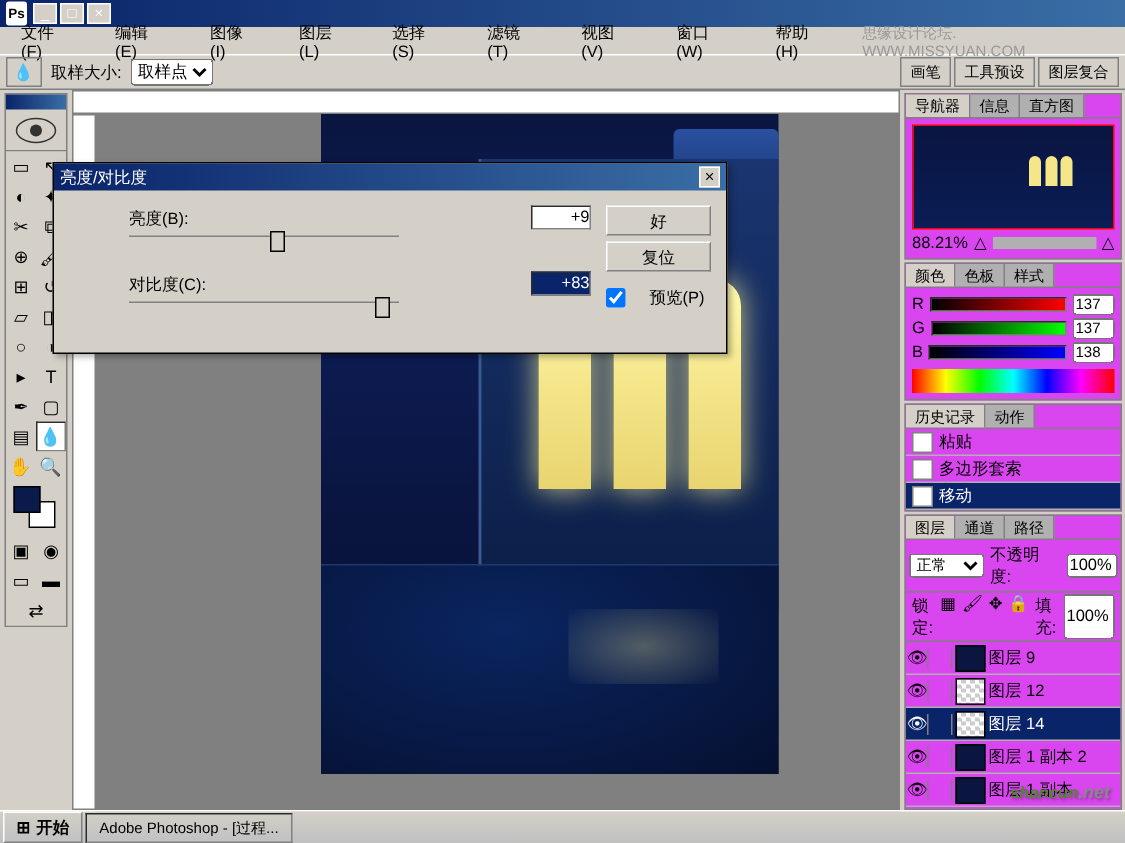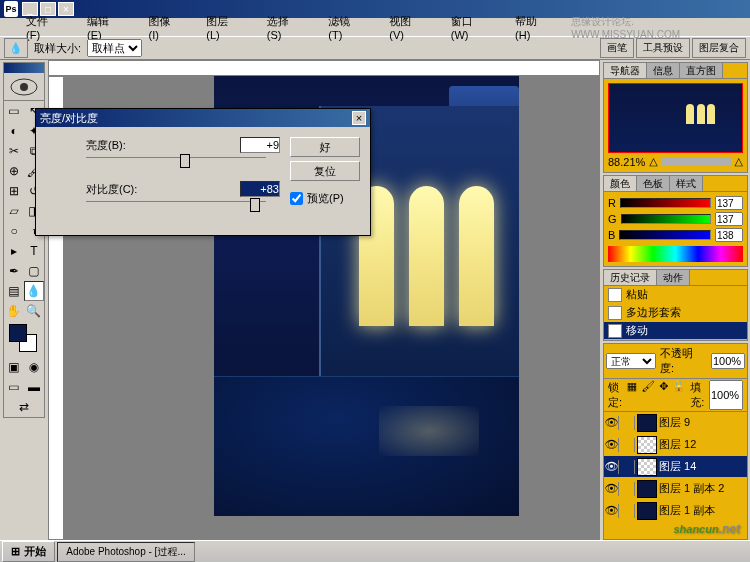--- a/index.html
+++ b/index.html
@@ -2,21 +2,21 @@
 <html><head>
 <meta charset="utf-8">
 <style>
 * { margin: 0; padding: 0; box-sizing: border-box; font-family: "Microsoft YaHei", Arial, sans-serif; font-size: 11px; }
 body { background: #d4d0c8; width: 750px; height: 562px; overflow: hidden; position: relative; }
 .titlebar { background: linear-gradient(to right, #0a246a, #3a6ea5); color: #fff; height: 18px; display: flex; align-items: center; padding: 0 4px; }
 .titlebar .ps-icon { width: 14px; height: 16px; background: #fff; border-radius: 2px; margin-right: 4px; display: inline-flex; align-items: center; justify-content: center; color: #000; font-weight: bold; font-size: 9px; }
 .titlebar .title { flex: 1; font-size: 11px; }
 .titlebar .winbtns { display: flex; gap: 2px; }
 .titlebar .winbtn { width: 16px; height: 14px; background: #d4d0c8; border: 1px solid #fff; display: flex; align-items: center; justify-content: center; font-size: 10px; cursor: pointer; }
-.menubar { background: #d4d0c8; height: 18px; display: flex; align-items: center; padding: 0 20px; gap: 17px; }
+.menubar { background: #d4d0c8; height: 18px; display: flex; align-items: center; padding: 0 8px; gap: 17px; }
 .menubar .menu { padding: 1px 6px; cursor: pointer; }
 .menubar .watermark { margin-left: auto; color: #999; font-size: 10px; padding-right: 4px; }
 .optbar { background: #d4d0c8; height: 24px; border-top: 1px solid #fff; border-bottom: 1px solid #808080; display: flex; align-items: center; padding: 0 4px; gap: 6px; }
 .optbar .tool-indicator { width: 24px; height: 20px; border: 1px solid #808080; display: flex; align-items: center; justify-content: center; }
 .optbar select { font-size: 11px; height: 18px; }
 .optbar .dock-tabs { margin-left: auto; display: flex; gap: 2px; }
 .optbar .dock-tab { border: 1px solid #808080; padding: 2px 6px; background: #d4d0c8; cursor: pointer; font-size: 10px; }
 .ruler-h { position: absolute; left: 48px; top: 60px; right: 150px; height: 16px; background: #fff; border: 1px solid #808080; font-size: 8px; overflow: hidden; }
 .ruler-v { position: absolute; left: 48px; top: 76px; width: 16px; bottom: 22px; background: #fff; border: 1px solid #808080; }
 .toolbox { position: absolute; left: 3px; top: 62px; width: 42px; background: #d4d0c8; border: 1px solid #808080; }
@@ -32,35 +32,35 @@
 .canvas-img { position: absolute; left: 150px; top: 0; width: 305px; height: 440px; background: linear-gradient(to bottom, #0a1540 0%, #0d1d55 30%, #0a1540 60%, #061030 100%); }
 .building { position: absolute; right: 0; top: 30px; width: 200px; height: 300px; background: linear-gradient(to bottom, #1a3570, #0a1d45); border-left: 2px solid #3a5a90; }
 .window { position: absolute; width: 35px; height: 140px; background: linear-gradient(to bottom, #fffab0, #f5e68a, #e8d470); border-radius: 18px 18px 0 0; box-shadow: 0 0 20px rgba(255,240,150,0.8); }
 .w1 { right: 125px; top: 110px; }
 .w2 { right: 75px; top: 110px; }
 .w3 { right: 25px; top: 110px; }
 .tower { position: absolute; right: 0; top: 10px; width: 70px; height: 50px; background: linear-gradient(to bottom, #2a50a0, #1a3570); border-radius: 4px 4px 0 0; }
 .pool { position: absolute; left: 0; bottom: 0; right: 0; height: 140px; background: radial-gradient(ellipse at 40% 30%, #0a2560, #051030); border-top: 1px solid #1a3a70; }
 .reflection { position: absolute; right: 40px; bottom: 60px; width: 100px; height: 50px; background: radial-gradient(ellipse, rgba(255,240,150,0.3), transparent); }
 .statusbar-doc { position: absolute; left: 64px; right: 150px; bottom: 3px; height: 18px; background: #d4d0c8; border: 1px solid #808080; display: flex; align-items: center; padding: 0 4px; gap: 4px; font-size: 10px; }
-.dialog { position: absolute; left: 35px; top: 108px; width: 336px; background: #d4d0c8; border: 1px solid #000; box-shadow: 2px 2px 4px rgba(0,0,0,0.3); }
+.dialog { position: absolute; left: 35px; top: 108px; width: 450px; background: #d4d0c8; border: 1px solid #000; box-shadow: 2px 2px 4px rgba(0,0,0,0.3); }
 .dialog .dlg-title { background: linear-gradient(to right, #0a246a, #3a6ea5); color: #fff; height: 18px; display: flex; align-items: center; padding: 0 4px; }
 .dialog .dlg-title .close { margin-left: auto; width: 14px; height: 14px; background: #d4d0c8; border: 1px solid #fff; display: flex; align-items: center; justify-content: center; cursor: pointer; color: #000; }
 .dialog .dlg-body { padding: 10px; display: flex; gap: 10px; }
 .dialog .controls { flex: 1; margin-left: 40px; }
 .dialog .row { display: flex; align-items: center; margin-bottom: 4px; gap: 6px; }
 .dialog .row label { width: 60px; }
 .dialog .row input[type=text] { width: 40px; height: 16px; font-size: 11px; text-align: right; border: 1px inset #808080; }
 .dialog .slider { width: 180px; height: 16px; position: relative; border-top: 1px solid #808080; margin-bottom: 8px; margin-top: 2px; }
 .dialog .slider .thumb { position: absolute; top: -4px; width: 10px; height: 14px; background: #d4d0c8; border: 1px solid #000; }
 .dialog .btns { display: flex; flex-direction: column; gap: 4px; }
 .dialog .btns button { width: 70px; height: 20px; background: #d4d0c8; border: 1px solid #808080; border-top-color: #fff; border-left-color: #fff; cursor: pointer; font-size: 11px; }
-.dialog .preview-chk { display: flex; align-items: center; gap: 4px; margin-top: 6px; }
+.dialog .preview-chk { display: flex; align-items: center; gap: 16px; margin-top: 6px; }
 .panels { position: absolute; right: 2px; top: 62px; width: 145px; bottom: 22px; display: flex; flex-direction: column; gap: 2px; }
-.panel { background: #eab308; border: 1px solid #808080; }
+.panel { background: #d946ef; border: 1px solid #808080; }
 .panel .p-tabs { display: flex; height: 16px; border-bottom: 1px solid #808080; }
 .panel .p-tab { padding: 1px 6px; font-size: 10px; cursor: pointer; border-right: 1px solid #808080; background: #b0b0b0; }
 .panel .p-tab.active { background: #d4d0c8; }
 .panel .p-body { padding: 4px; }
 .nav-thumb { width: 100%; height: 70px; background: linear-gradient(#0a1540, #0a1d55); border: 1px solid #ff0000; position: relative; }
 .nav-thumb .mini-win { position: absolute; right: 20%; top: 30%; width: 8px; height: 20px; background: #f5e68a; border-radius: 4px 4px 0 0; }
 .nav-zoom { display: flex; align-items: center; gap: 4px; font-size: 10px; margin-top: 2px; }
 .color-sliders { font-size: 10px; }
 .color-sliders .cs-row { display: flex; align-items: center; gap: 4px; margin-bottom: 2px; }
 .color-sliders .cs-row .bar { flex: 1; height: 10px; background: linear-gradient(to right, #000, #f00); border: 1px inset #808080; }
@@ -291,20 +291,25 @@
           <span>多边形套索</span>
         </div>
       <div class="history-item active">
           <div class="hi-icon"></div>
           <span>移动</span>
         </div>
     </div>
   </div>
 
   <div class="panel" style="flex:1">
+    <div class="p-tabs">
+      <div class="p-tab active">图层</div>
+      <div class="p-tab">通道</div>
+      <div class="p-tab">路径</div>
+    </div>
     <div class="layers-opts">
       <select><option>正常</option></select>
       <span>不透明度:</span>
       <input style="width: 34px;" value="100%">
     </div>
     <div class="layers-lock">
       <span>锁定:</span>
       <span>▦</span>
       <span>🖌</span>
       <span>✥</span>

